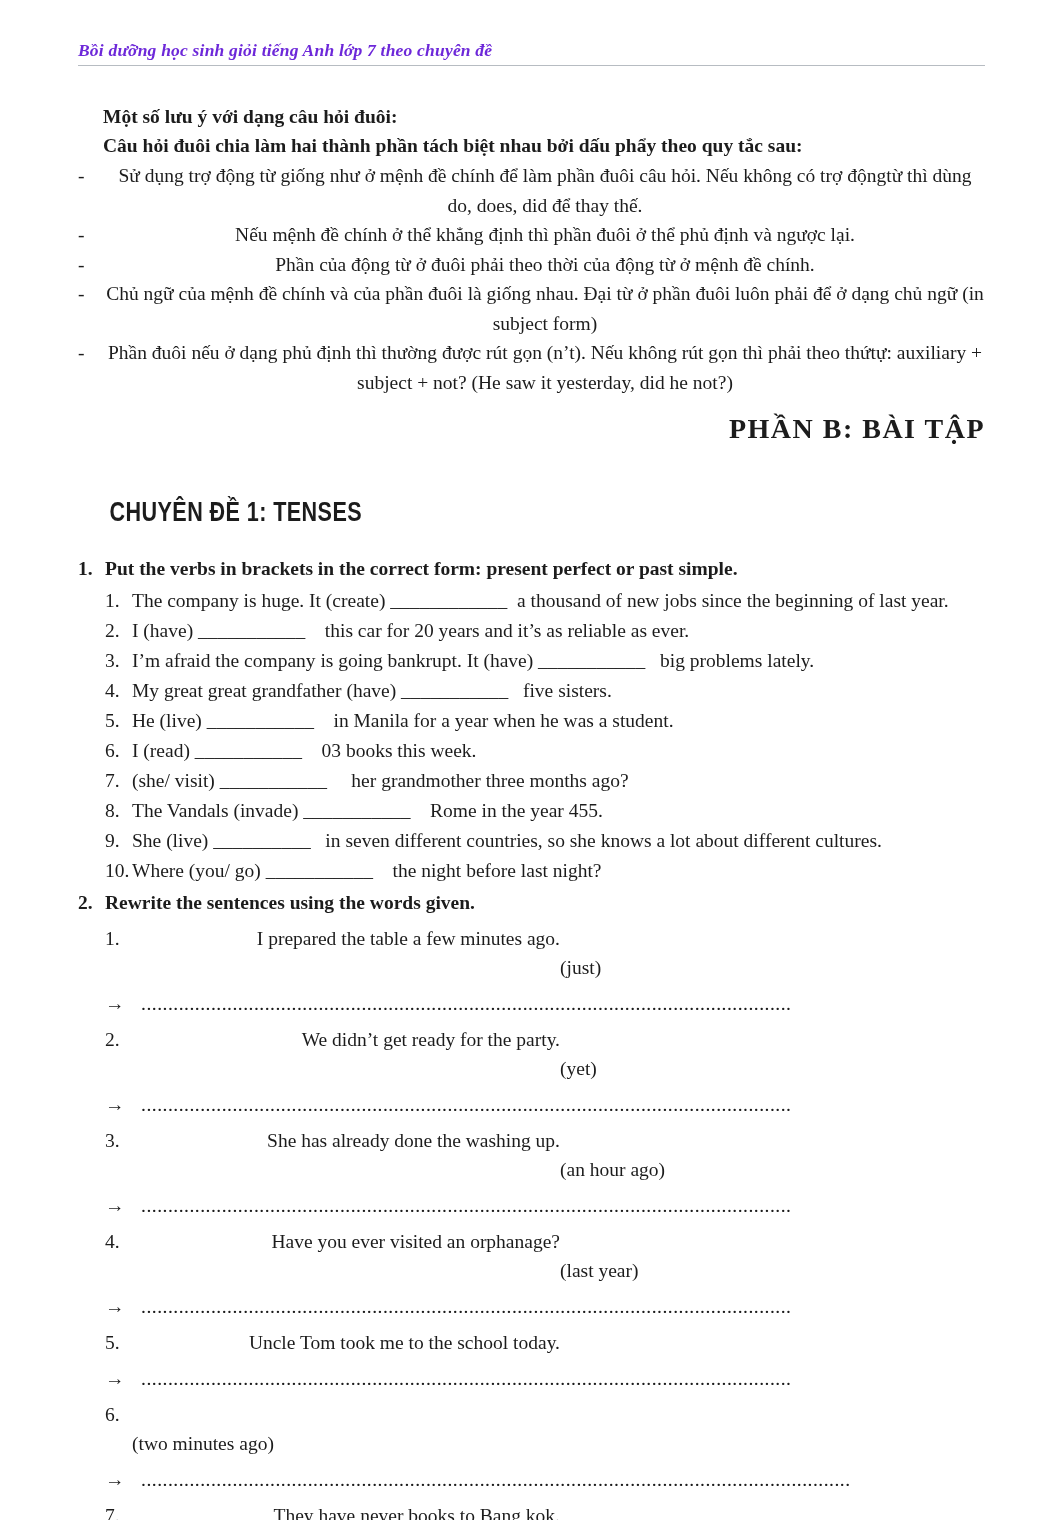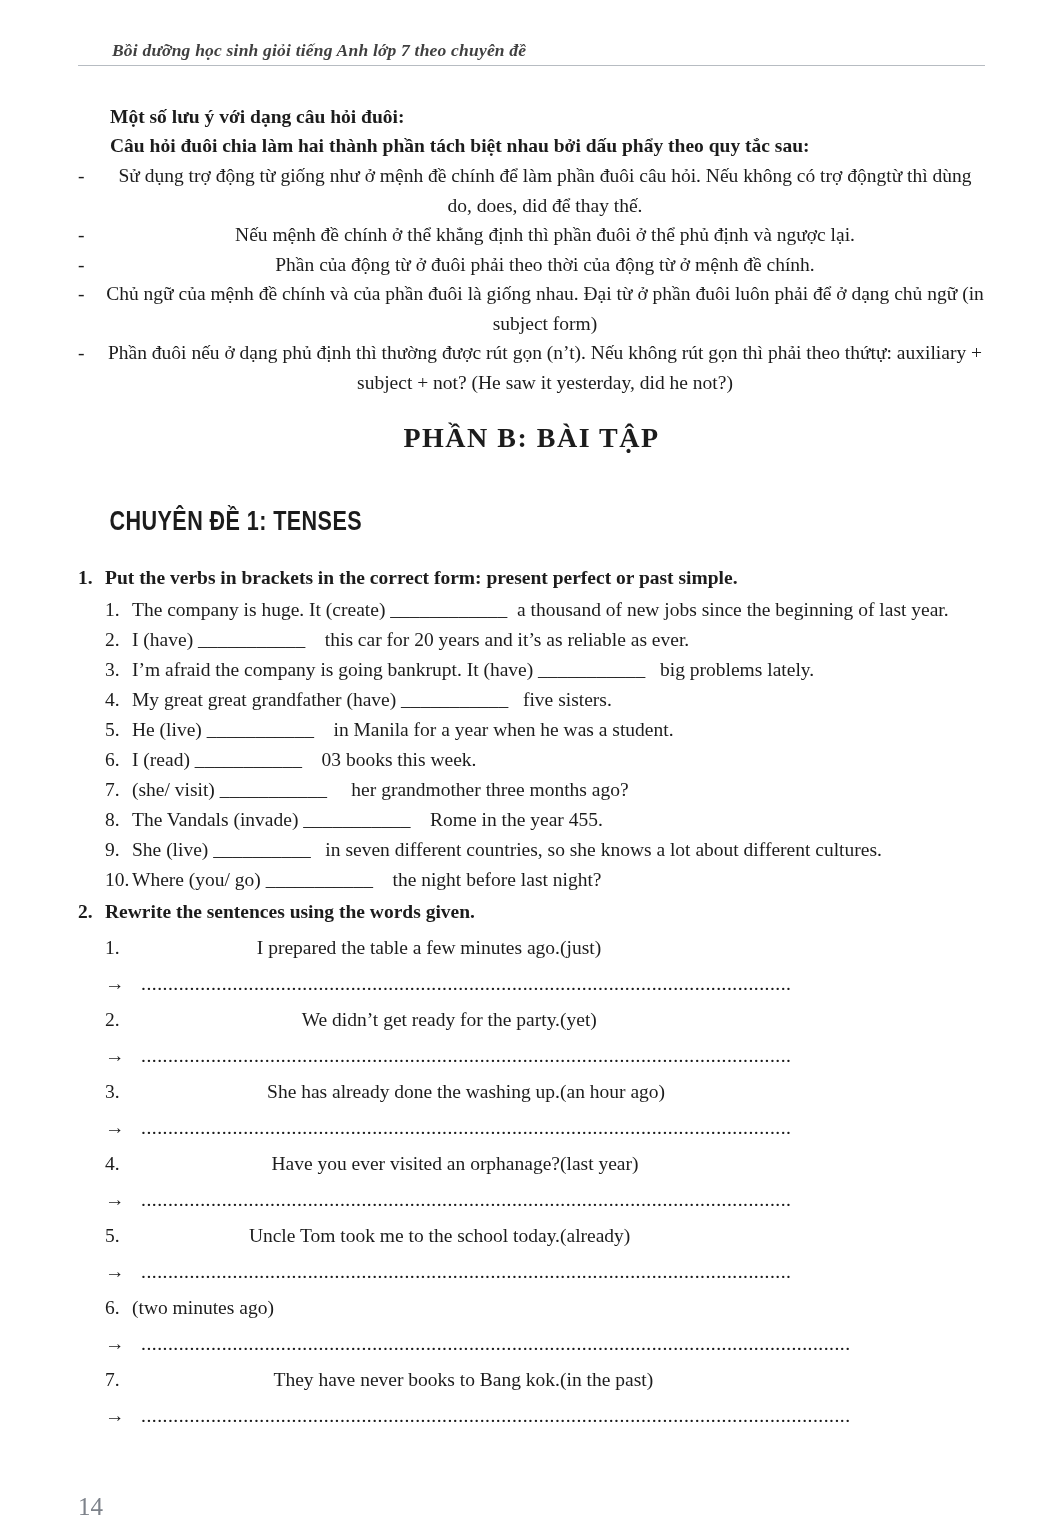--- a/index.html
+++ b/index.html
@@ -13,56 +13,55 @@
   }
   .page {
     padding: 40px 78px 0 78px;
     width: 1063px;
   }
   
   .header-title {
     font-style: italic;
     font-weight: bold;
     font-size: 17.5px;
-    color: #404040;
+    color: #6d28d9;
     letter-spacing: 0.2px;
     padding-bottom: 4px;
-    margin-left: 34px;
   }
   .header-rule {
     border: none;
     border-top: 1.5px solid #b7bcc2;
     margin: 0 0 36px 0;
   }
   
-  .intro { margin-left: 32px; }
+  .intro { margin-left: 25px; }
   .intro-line {
     font-weight: bold;
     font-size: 19.5px;
     line-height: 29px;
   }
   
   .bullets { margin-top: 1px; }
   .bullet {
     display: flex;
     font-size: 19.5px;
     line-height: 29.5px;
   }
   .bullet .marker {
     flex: 0 0 27px;
     text-align: left;
   }
   .bullet .btext { flex: 1; text-align: center; }
   
   .section-title {
-    text-align: center;
+    text-align: right;
     font-size: 28px;
     font-weight: bold;
     letter-spacing: 1.5px;
-    margin-top: 25px;
+    margin-top: 16px;
     font-family: "Liberation Serif", serif;
   }
   .topic-title {
     text-align: left;
     margin-top: 52px;
     font-size: 27px;
     font-weight: bold;
     font-family: "Liberation Sans", sans-serif;
   }
   .topic-title span {
@@ -90,21 +89,21 @@
   .ex-item .itext { flex: 1; white-space: pre-wrap; }
   
   .ex2-row {
     display: flex;
     font-size: 19.5px;
     line-height: 30px;
     margin-top: 6px;
   }
   .ex2-row .inum { min-width: 27px; padding-right: 2px; }
   .ex2-row .sentence { width: 428px; text-align: right; }
-  .ex2-row .hint { flex: 1; }
+  .ex2-row .hint { flex: 1; margin-top: 29px; }
   .arrow-line {
     display: flex;
     align-items: baseline;
     font-size: 19.5px;
     line-height: 30px;
     margin-top: 6px;
     margin-left: 27px;
   }
   .arrow-line .arrow { flex: 0 0 36px; }
   .dots {
@@ -256,21 +255,20 @@
         <span class="hint">(last year)</span>
       </div>
       <div class="arrow-line" style="margin-left:0;">
         <span class="arrow">→</span>
         <span class="dots dots-a">........................................................................................................................................................................</span>
       </div>
 
       <div class="ex2-row">
         <span class="inum">5.</span>
         <span class="sentence">Uncle Tom took me to the school today.</span>
-        <span class="hint">(already)</span>
       </div>
       <div class="arrow-line" style="margin-left:0;">
         <span class="arrow">→</span>
         <span class="dots dots-a">........................................................................................................................................................................</span>
       </div>
 
       <div class="ex2-row">
         <span class="inum">6.</span>
         <span class="hint">(two minutes ago)</span>
       </div>

